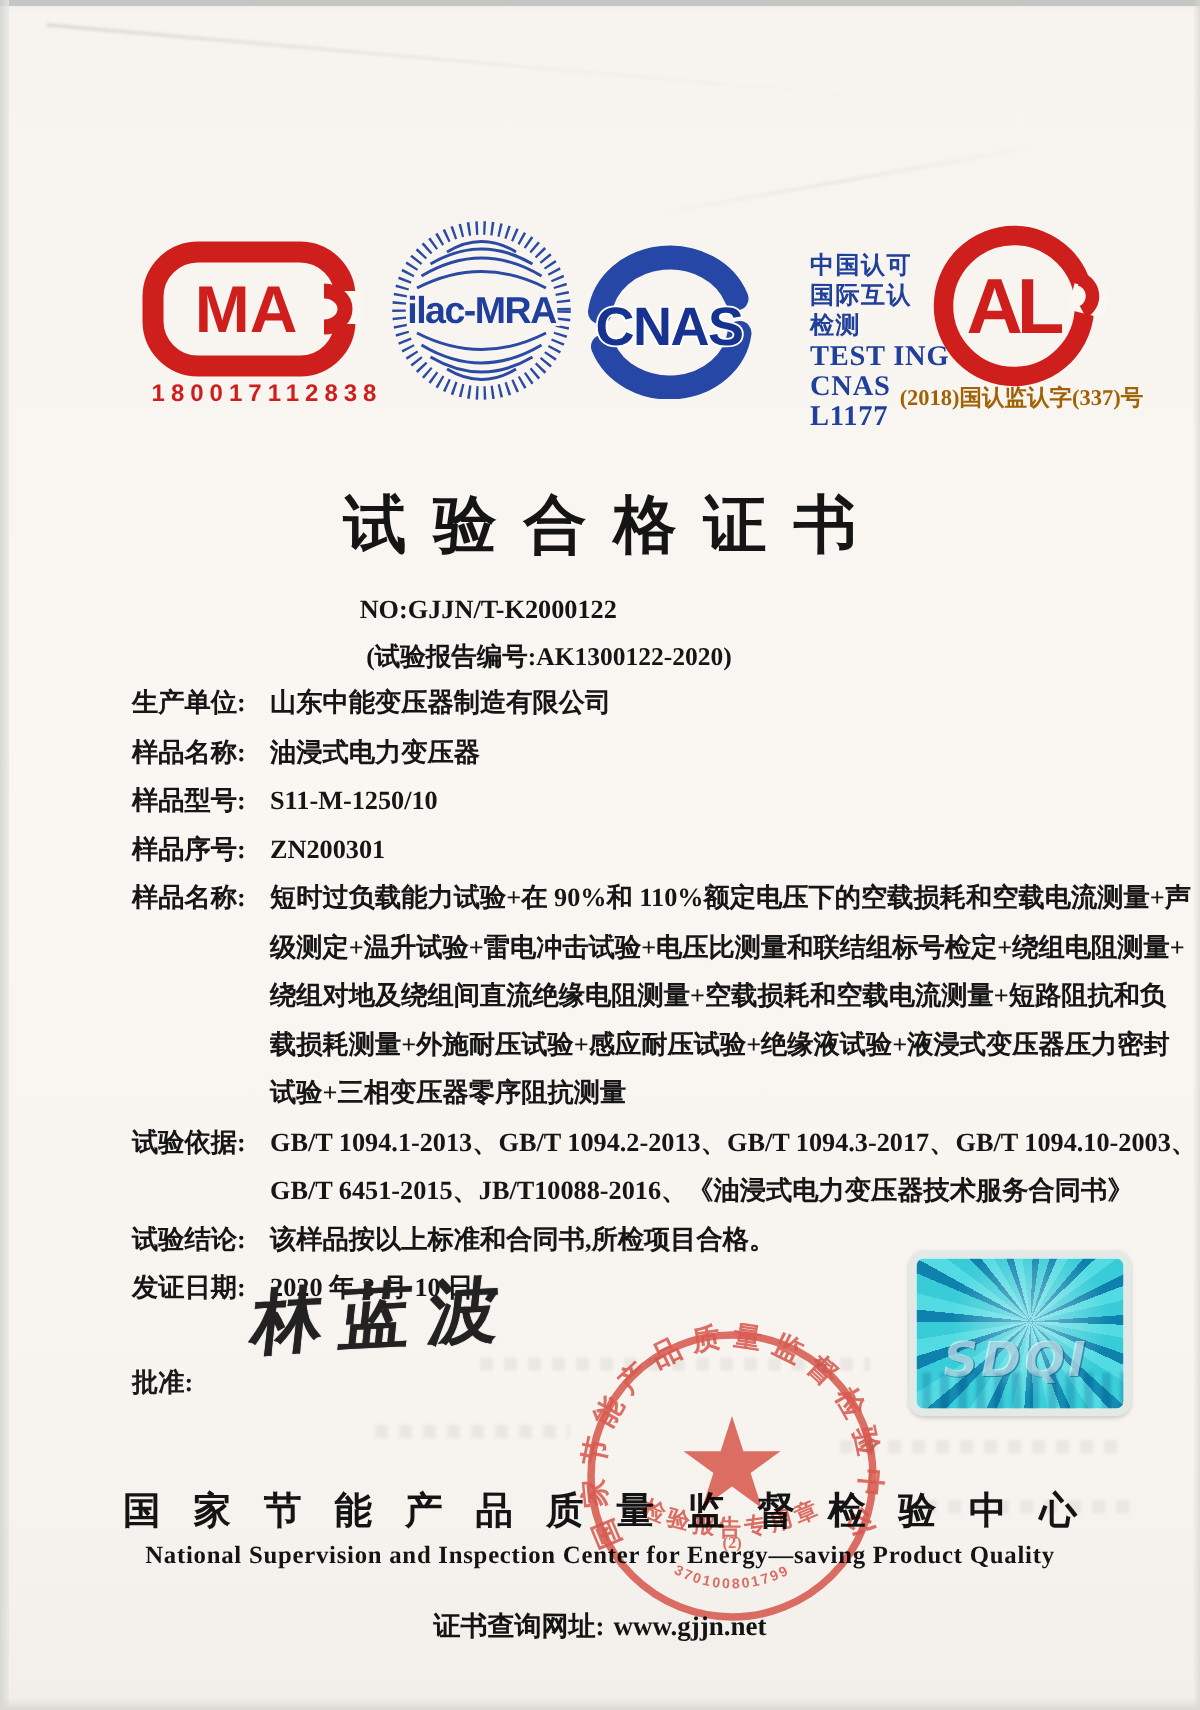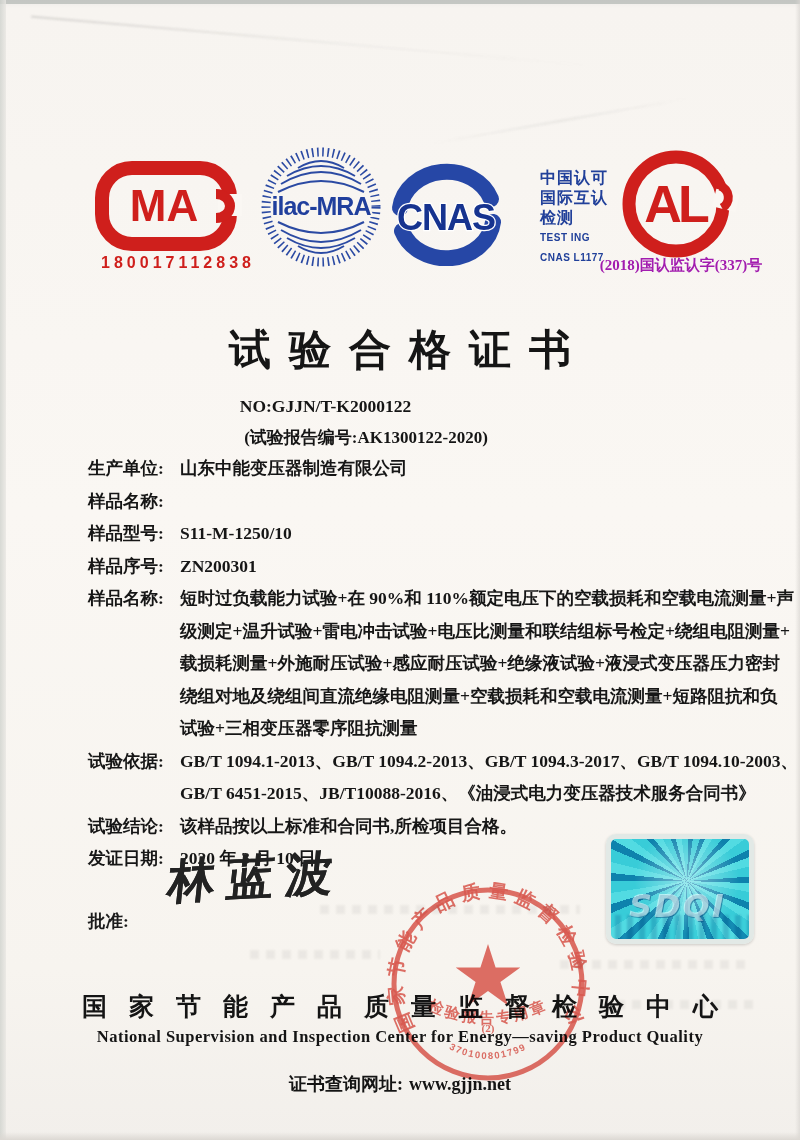--- a/index.html
+++ b/index.html
@@ -22,23 +22,23 @@
     transform:rotate(-10deg);filter:blur(1px);}
 
   
   .logo{position:absolute;}
   .cma-num{position:absolute;left:88px;top:254px;width:180px;
     font-family:"Liberation Sans",sans-serif;font-weight:bold;font-size:16px;
     letter-spacing:4px;color:#cf1f1c;text-align:center;}
   .cnas-caption{position:absolute;left:540px;top:168px;width:110px;
     color:#21409a;font-weight:bold;}
   .cnas-caption .cjk{font-size:16px;line-height:20px;letter-spacing:1px;}
-  .cnas-caption .lat{font-family:Liberation Sans, sans-serif;font-size:10px;line-height:20px;letter-spacing:.5px;}
+  .cnas-caption .lat{font-family:Liberation Serif, serif;font-size:19px;line-height:20px;letter-spacing:.5px;}
   .cal-caption{position:absolute;left:586px;top:256px;width:190px;text-align:center;
-    font-weight:bold;font-size:15px;color:#a21caf;letter-spacing:0;}
+    font-weight:bold;font-size:15px;color:#a16207;letter-spacing:0;}
 
   
   .doc-title{position:absolute;left:0;top:322px;width:800px;text-align:center;
     font-size:42px;font-weight:bold;letter-spacing:18px;text-indent:18px;color:#151515;}
   .cert-no{position:absolute;left:0;top:396px;width:651px;text-align:center;
     font-size:17.5px;font-weight:bold;color:#151515;}
   .report-no{position:absolute;left:0;top:426px;width:732px;text-align:center;
     font-size:17px;font-weight:bold;color:#151515;}
 
   
@@ -142,36 +142,37 @@
 <div class="cert-no">NO:GJJN/T-K2000122</div>
 <div class="report-no">(试验报告编号:AK1300122-2020)</div>
 
 <div class="fields">
   <div class="row">
     <span class="lab">生产单位:</span>
     <span class="val">山东中能变压器制造有限公司</span>
   </div>
   <div class="row">
     <span class="lab">样品名称:</span>
+    <span class="val">油浸式电力变压器</span>
   </div>
   <div class="row">
     <span class="lab">样品型号:</span>
     <span class="val">S11-M-1250/10</span>
   </div>
   <div class="row">
     <span class="lab">样品序号:</span>
     <span class="val">ZN200301</span>
   </div>
   <div class="row">
     <span class="lab">样品名称:</span>
     <span class="val">
       <div class="vline">短时过负载能力试验+在 90%和 110%额定电压下的空载损耗和空载电流测量+声</div>
       <div class="vline">级测定+温升试验+雷电冲击试验+电压比测量和联结组标号检定+绕组电阻测量+</div>
+      <div class="vline">绕组对地及绕组间直流绝缘电阻测量+空载损耗和空载电流测量+短路阻抗和负</div>
       <div class="vline">载损耗测量+外施耐压试验+感应耐压试验+绝缘液试验+液浸式变压器压力密封</div>
-      <div class="vline">绕组对地及绕组间直流绝缘电阻测量+空载损耗和空载电流测量+短路阻抗和负</div>
       <div class="vline">试验+三相变压器零序阻抗测量</div>
     </span>
   </div>
   <div class="row">
     <span class="lab">试验依据:</span>
     <span class="val">
       <div class="vline">GB/T 1094.1-2013、GB/T 1094.2-2013、GB/T 1094.3-2017、GB/T 1094.10-2003、</div>
       <div class="vline">GB/T 6451-2015、JB/T10088-2016、《油浸式电力变压器技术服务合同书》</div>
     </span>
   </div>

